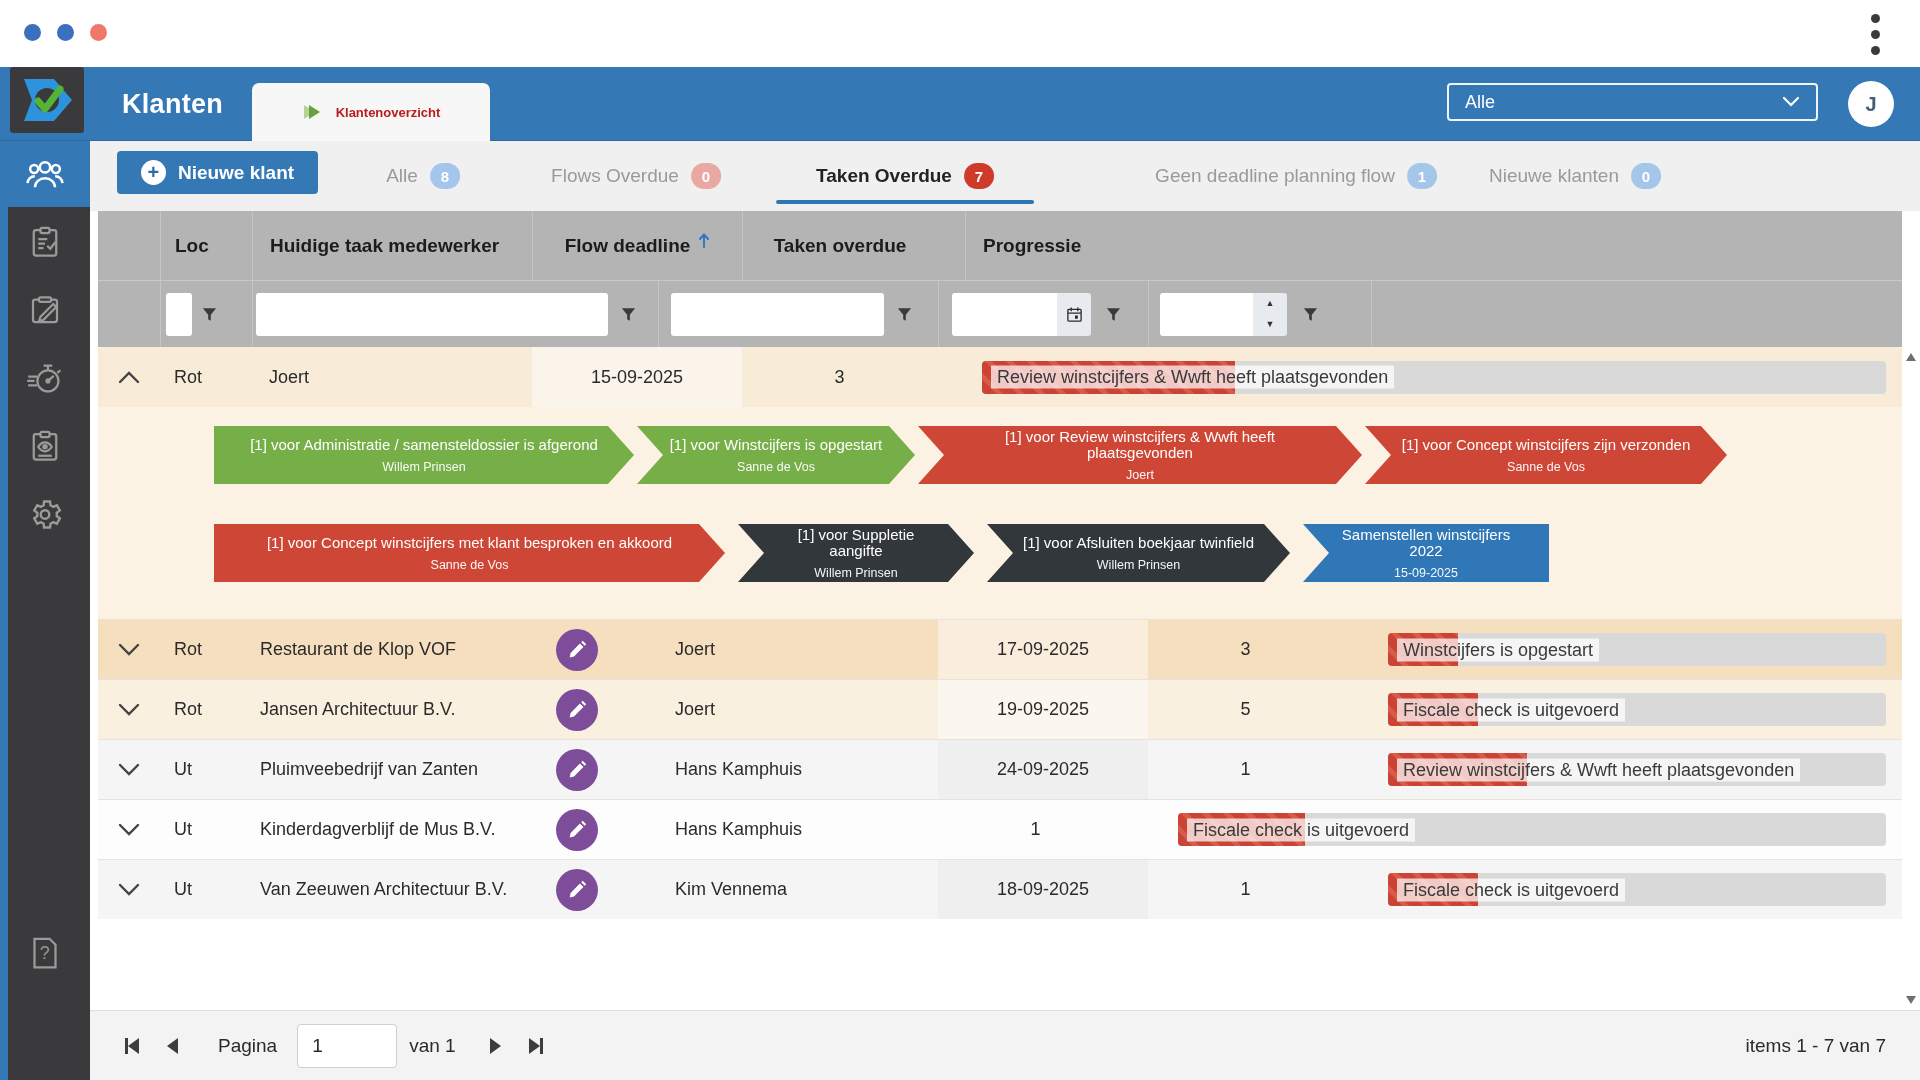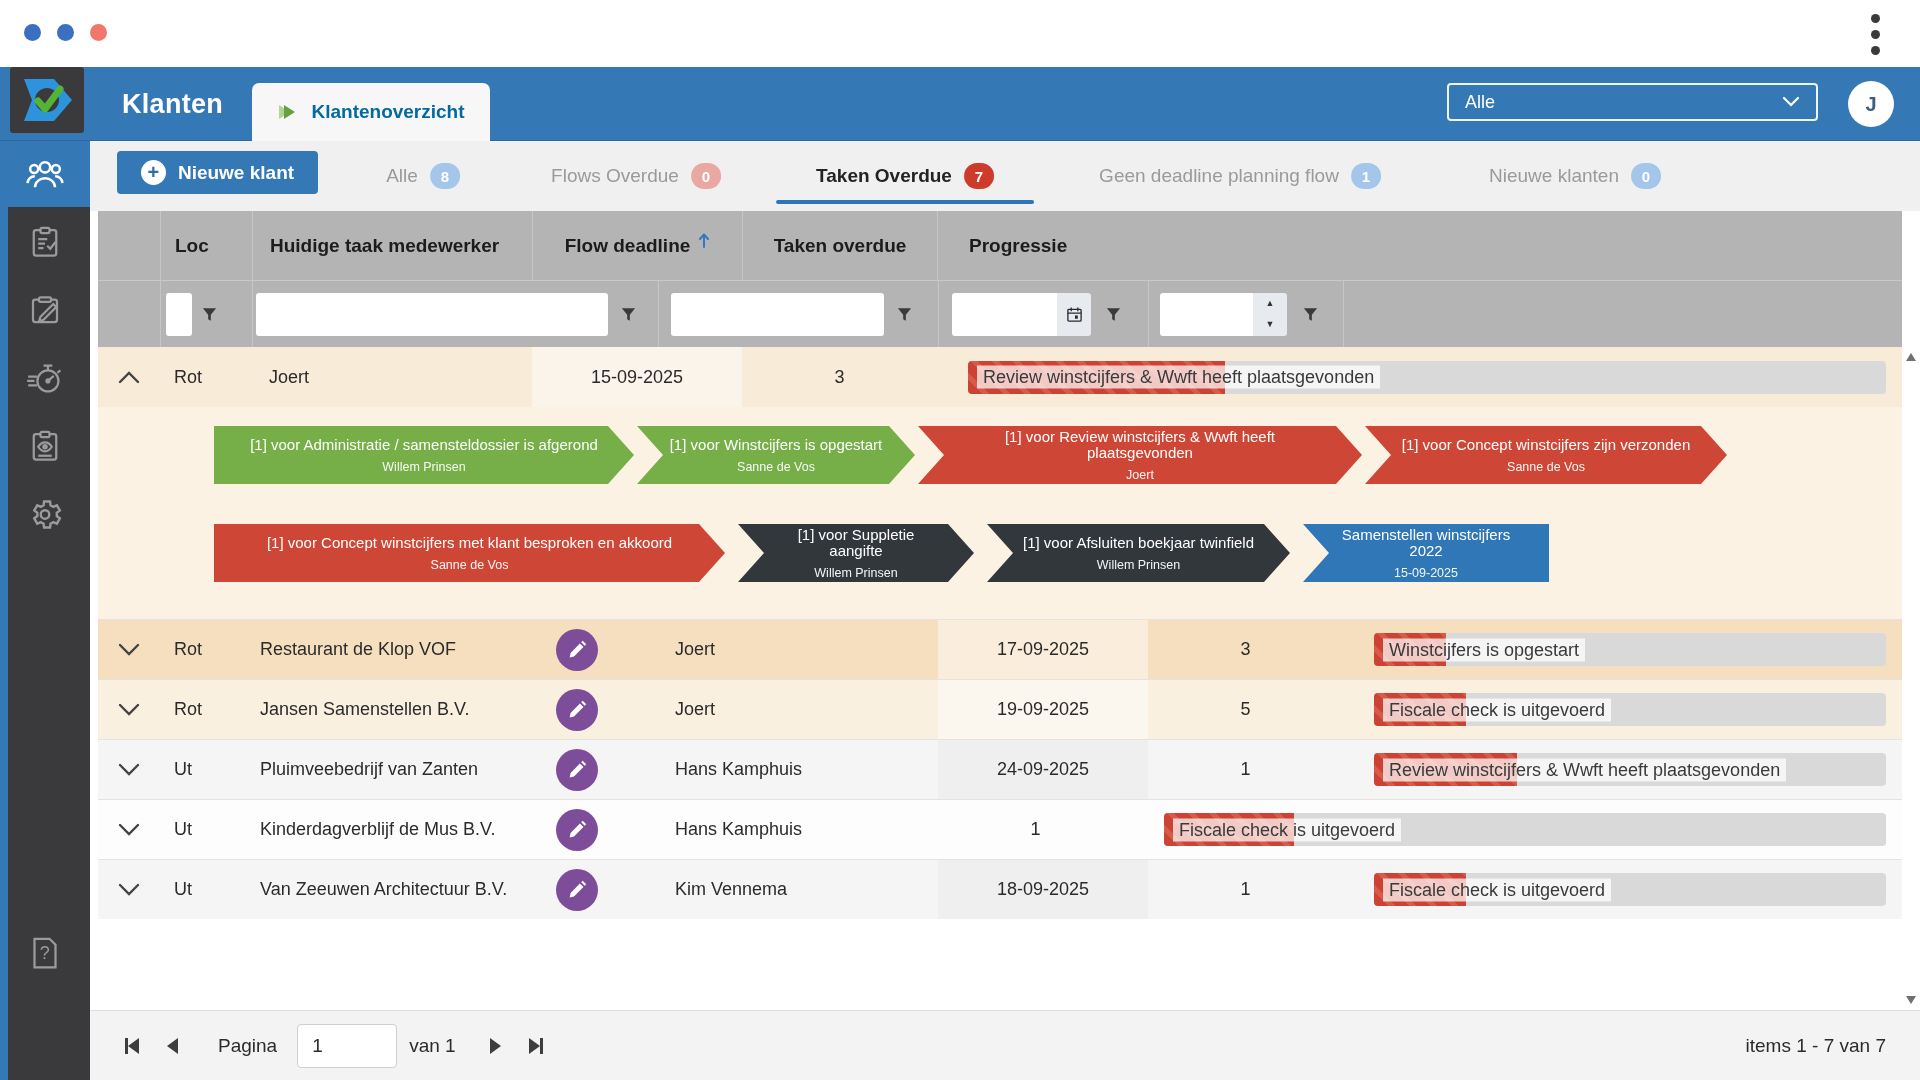--- a/index.html
+++ b/index.html
@@ -14,21 +14,21 @@
   .win-dot.b { background:#3b6fc0; }
   .win-dot.r { background:#f0776b; }
   .kebab { position:absolute; right:40px; top:14px; display:flex; flex-direction:column; gap:7px; cursor:pointer; }
   .kebab span { width:9px; height:9px; border-radius:50%; background:#3a3a3c; }
 
   
   .header { position:absolute; left:0; top:67px; width:1920px; height:74px; background:#3478b5; border-bottom:1px solid rgba(0,0,0,.12); }
   .logo { position:absolute; left:10px; top:0; width:74px; height:66px; background:#3a3a3c; border-radius:3px; display:flex; align-items:center; justify-content:center; }
   .app-title { position:absolute; left:122px; top:0; height:74px; line-height:74px; color:#fff; font-size:27px; font-weight:bold; letter-spacing:.3px; }
   .page-tab { position:absolute; left:252px; top:16px; width:238px; height:58px; background:#f7f7f7; border-radius:7px 7px 0 0; display:flex; align-items:center; justify-content:center; gap:12px; cursor:pointer; }
-  .page-tab .lbl { font-size:19px; color:#0369a1; font-weight:bold; }
+  .page-tab .lbl { font-size:13px; color:#b91c1c; font-weight:bold; }
   .hdr-select { position:absolute; right:102px; top:16px; width:371px; height:38px; border:2px solid rgba(255,255,255,.92); border-radius:4px; display:flex; align-items:center; padding:0 16px; color:#fff; font-size:18px; cursor:pointer; }
   .hdr-select .caret { margin-left:auto; }
   .avatar { position:absolute; right:26px; top:14px; width:46px; height:46px; border-radius:50%; background:#fff; color:#40607a; font-size:20px; font-weight:bold; display:flex; align-items:center; justify-content:center; cursor:pointer; }
 
   
   .sidebar { position:absolute; left:0; top:141px; width:90px; bottom:0; background:#3478b5; }
   .side-panel { position:absolute; left:8px; top:0; right:0; bottom:0; background:#3a3a3c; }
   .side-item { position:absolute; left:0; width:90px; height:66px; display:flex; align-items:center; justify-content:center; color:#9b9b9b; cursor:pointer; }
   .side-item.active { background:#3478b5; color:#ffffff; }
   .side-item svg { display:block; }
@@ -53,21 +53,21 @@
   .thead { display:flex; height:69px; background:#b4b4b4; align-items:center; }
   .tfilter { display:flex; height:67px; background:#b4b4b4; align-items:center; border-top:1px solid #c9c9c9; }
   .hc { height:100%; display:flex; align-items:center; font-size:19px; font-weight:bold; color:#1c1c1c; }
   .thead .hc + .hc, .tfilter .hc + .hc { border-left:1px solid #c6c6c6; }
   .col-exp  { width:62px;  justify-content:center; }
   .col-loc  { width:92px;  padding-left:14px; }
   .col-name { width:406px; padding-left:8px; }
   .col-emp  { width:280px; padding-left:17px; }
   .col-dead { width:210px; justify-content:center; }
   .col-over { width:195px; justify-content:center; }
-  .col-prog { flex:1; padding-left:31px; padding-right:16px; }
+  .col-prog { flex:1; padding-left:17px; padding-right:16px;margin-left:28px; }
   .sort-up { margin-left:8px; margin-bottom:10px; }
 
   
   .fgroup { display:flex; align-items:center; }
   .finput { height:43px; background:#fff; border:none; border-radius:3px; font-size:17px; font-family:inherit; padding:0 10px; outline:none; }
   .funnel { background:none; border:none; margin-left:12px; cursor:pointer; display:flex; align-items:center; }
   .addon { height:43px; width:34px; background:#e7eaee; display:flex; align-items:center; justify-content:center; cursor:pointer; }
   .combo { display:flex; border-radius:3px; overflow:hidden; }
   .spinner { display:flex; flex-direction:column; }
   .spin-btn { height:21.5px; width:34px; background:#e7eaee; border:none; font-size:9px; color:#333; cursor:pointer; line-height:9px; }
@@ -243,21 +243,21 @@
         <span class="badge badge-blue">8</span>
       </div>
       <div class="ftab" style="left:546px">
         <span>Flows Overdue</span>
         <span class="badge badge-salmon">0</span>
       </div>
       <div class="ftab active" style="left:815px">
         <span>Taken Overdue</span>
         <span class="badge badge-red">7</span>
       </div>
-      <div class="ftab" style="left:1150px">
+      <div class="ftab" style="left:1206px">
         <span>Geen deadline planning flow</span>
         <span class="badge badge-blue">1</span>
       </div>
       <div class="ftab" style="left:1485px">
         <span>Nieuwe klanten</span>
         <span class="badge badge-blue">0</span>
       </div>
     </div>
 
     <div class="table">
@@ -436,21 +436,21 @@
       <div class="trow bg-cream2 hl-light bordered">
         <div class="c col-exp">
             <button class="expander">
           <svg width="22" height="14" viewBox="0 0 22 14">
                 <path d="M2 2 L11 11 L20 2" fill="none" stroke="#444" stroke-width="2.4" stroke-linecap="round"></path>
               </svg>
         </button>
           </div>
         <div class="c col-loc">Rot</div>
         <div class="c col-name cellname">
-          <span>Jansen Samenstellen B.V.</span>
+          <span>Jansen Architectuur B.V.</span>
           <button class="pencil">
             <svg width="20" height="20" viewBox="0 0 20 20">
                 <path d="M12.9 3.6l3.5 3.5L7 16.5l-4.3 1 .9-4.4z M14.2 2.3l1.5-1.5 3.5 3.5-1.5 1.5z" fill="#fff"></path>
               </svg>
           </button>
         </div>
         <div class="c col-emp">Joert</div>
         <div class="c col-dead">19-09-2025</div>
         <div class="c col-over">5</div>
         <div class="c col-prog">

